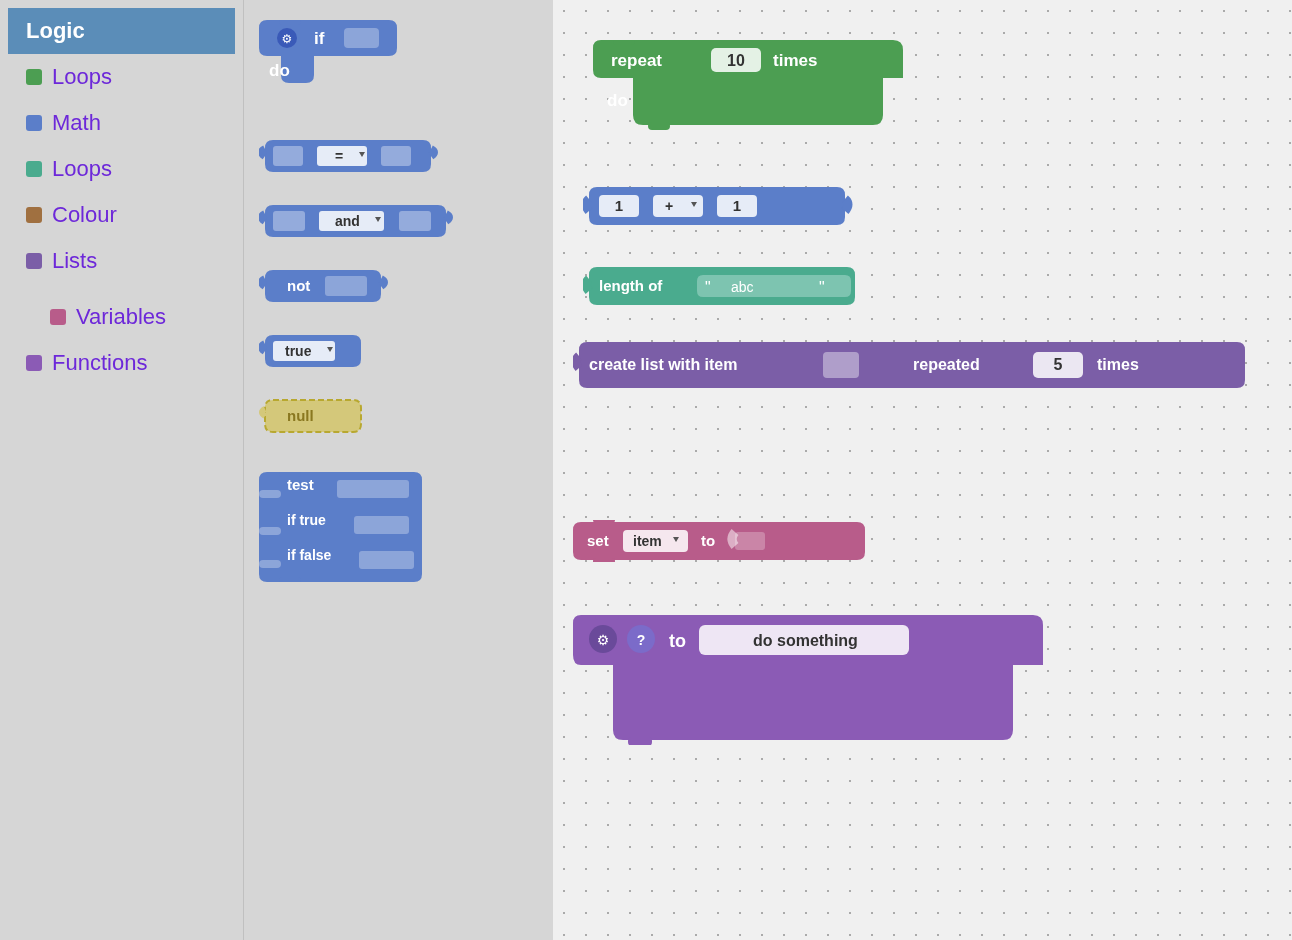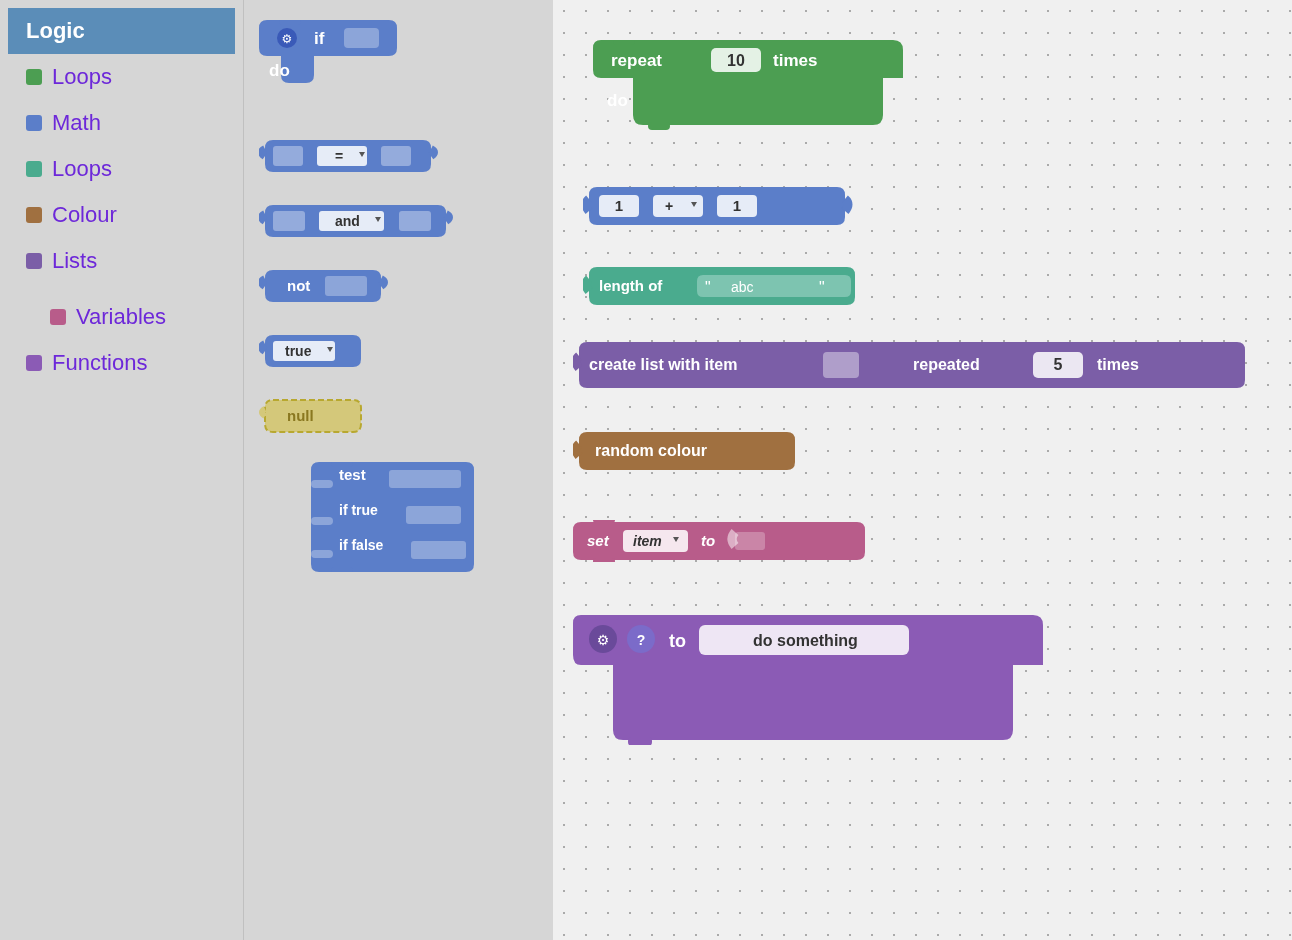--- a/index.html
+++ b/index.html
@@ -184,21 +184,21 @@
   </div>
 
   <div style="margin-top:5px;">
     <svg width="110" height="38" viewBox="0 0 110 38">
       <path d="M14,3 L94,3 Q102,3 102,11 L102,27 Q102,35 94,35 L14,35 Q6,35 6,27 L6,11 Q6,3 14,3 Z" fill="#d4c87a" stroke="#b8a830" stroke-width="2" stroke-dasharray="6,3"></path>
       <path d="M6,12 Q0,15 6,19" stroke="#d4c87a" fill="none" stroke-width="6"></path>
       <text x="28" y="24" fill="#8a7820" font-size="15" font-weight="bold">null</text>
     </svg>
   </div>
 
-  <div style="margin-top:5px;text-align:center;">
+  <div style="margin-top:15px;">
     <svg width="175" height="110" viewBox="0 0 175 110">
       <path d="M8,0 L155,0 Q163,0 163,8 L163,102 Q163,110 155,110 L8,110 Q0,110 0,102 L0,8 Q0,0 8,0 Z" fill="#5b7ec9"></path>
       <rect x="0" y="18" width="22" height="8" rx="4" fill="rgba(255,255,255,0.3)"></rect>
       <rect x="0" y="55" width="22" height="8" rx="4" fill="rgba(255,255,255,0.3)"></rect>
       <rect x="0" y="88" width="22" height="8" rx="4" fill="rgba(255,255,255,0.3)"></rect>
 
       <rect x="20" y="-3" width="22" height="8" rx="4" fill="#5b7ec9"></rect>
       <text x="28" y="18" fill="white" font-size="15" font-weight="bold">test</text>
       <rect x="78" y="8" width="72" height="18" rx="3" fill="rgba(255,255,255,0.3)"></rect>
       <text x="28" y="53" fill="white" font-size="14" font-weight="bold">if true</text>
@@ -270,29 +270,22 @@
 
       <rect x="250" y="12" width="36" height="26" rx="4" fill="rgba(255,255,255,0.4)"></rect>
       <text x="340" y="30" fill="white" font-size="16" font-weight="bold">repeated</text>
 
       <rect x="460" y="12" width="50" height="26" rx="5" fill="rgba(255,255,255,0.85)"></rect>
       <text x="485" y="30" text-anchor="middle" fill="#333" font-size="16" font-weight="bold">5</text>
       <text x="524" y="30" fill="white" font-size="16" font-weight="bold">times</text>
     </svg>
   </div>
 
-  <div class="canvas-block" style="top:430px; left:20px;">
-    <svg width="230" height="42" viewBox="0 0 230 42">
-      <path d="M14,2 L214,2 Q222,2 222,10 L222,32 Q222,40 214,40 L14,40 Q6,40 6,32 L6,10 Q6,2 14,2 Z" fill="#a07040"></path>
-      <path d="M6,14 Q0,19 6,26" stroke="#a07040" fill="none" stroke-width="9"></path>
-      <text x="22" y="26" fill="white" font-size="16" font-weight="bold">random colour</text>
-    </svg>
-  </div>
-
-  <div class="canvas-block" style="top:520px; left:20px;font-style:italic;">
+
+  <div class="canvas-block" style="top:520px; left:20px;">
     <svg width="300" height="42" viewBox="0 0 300 42">
       <path d="M8,2 L284,2 Q292,2 292,10 L292,32 Q292,40 284,40 L8,40 Q0,40 0,32 L0,10 Q0,2 8,2 Z" fill="#b85c8a"></path>
 
       <rect x="20" y="-3" width="22" height="6" rx="3" fill="#b85c8a"></rect>
 
       <rect x="20" y="38" width="22" height="6" rx="3" fill="#b85c8a"></rect>
       <text x="14" y="26" fill="white" font-size="15" font-weight="bold">set</text>
 
       <rect x="50" y="10" width="65" height="22" rx="4" fill="rgba(255,255,255,0.85)"></rect>
       <text x="60" y="26" fill="#333" font-size="14" font-weight="bold">item</text>

